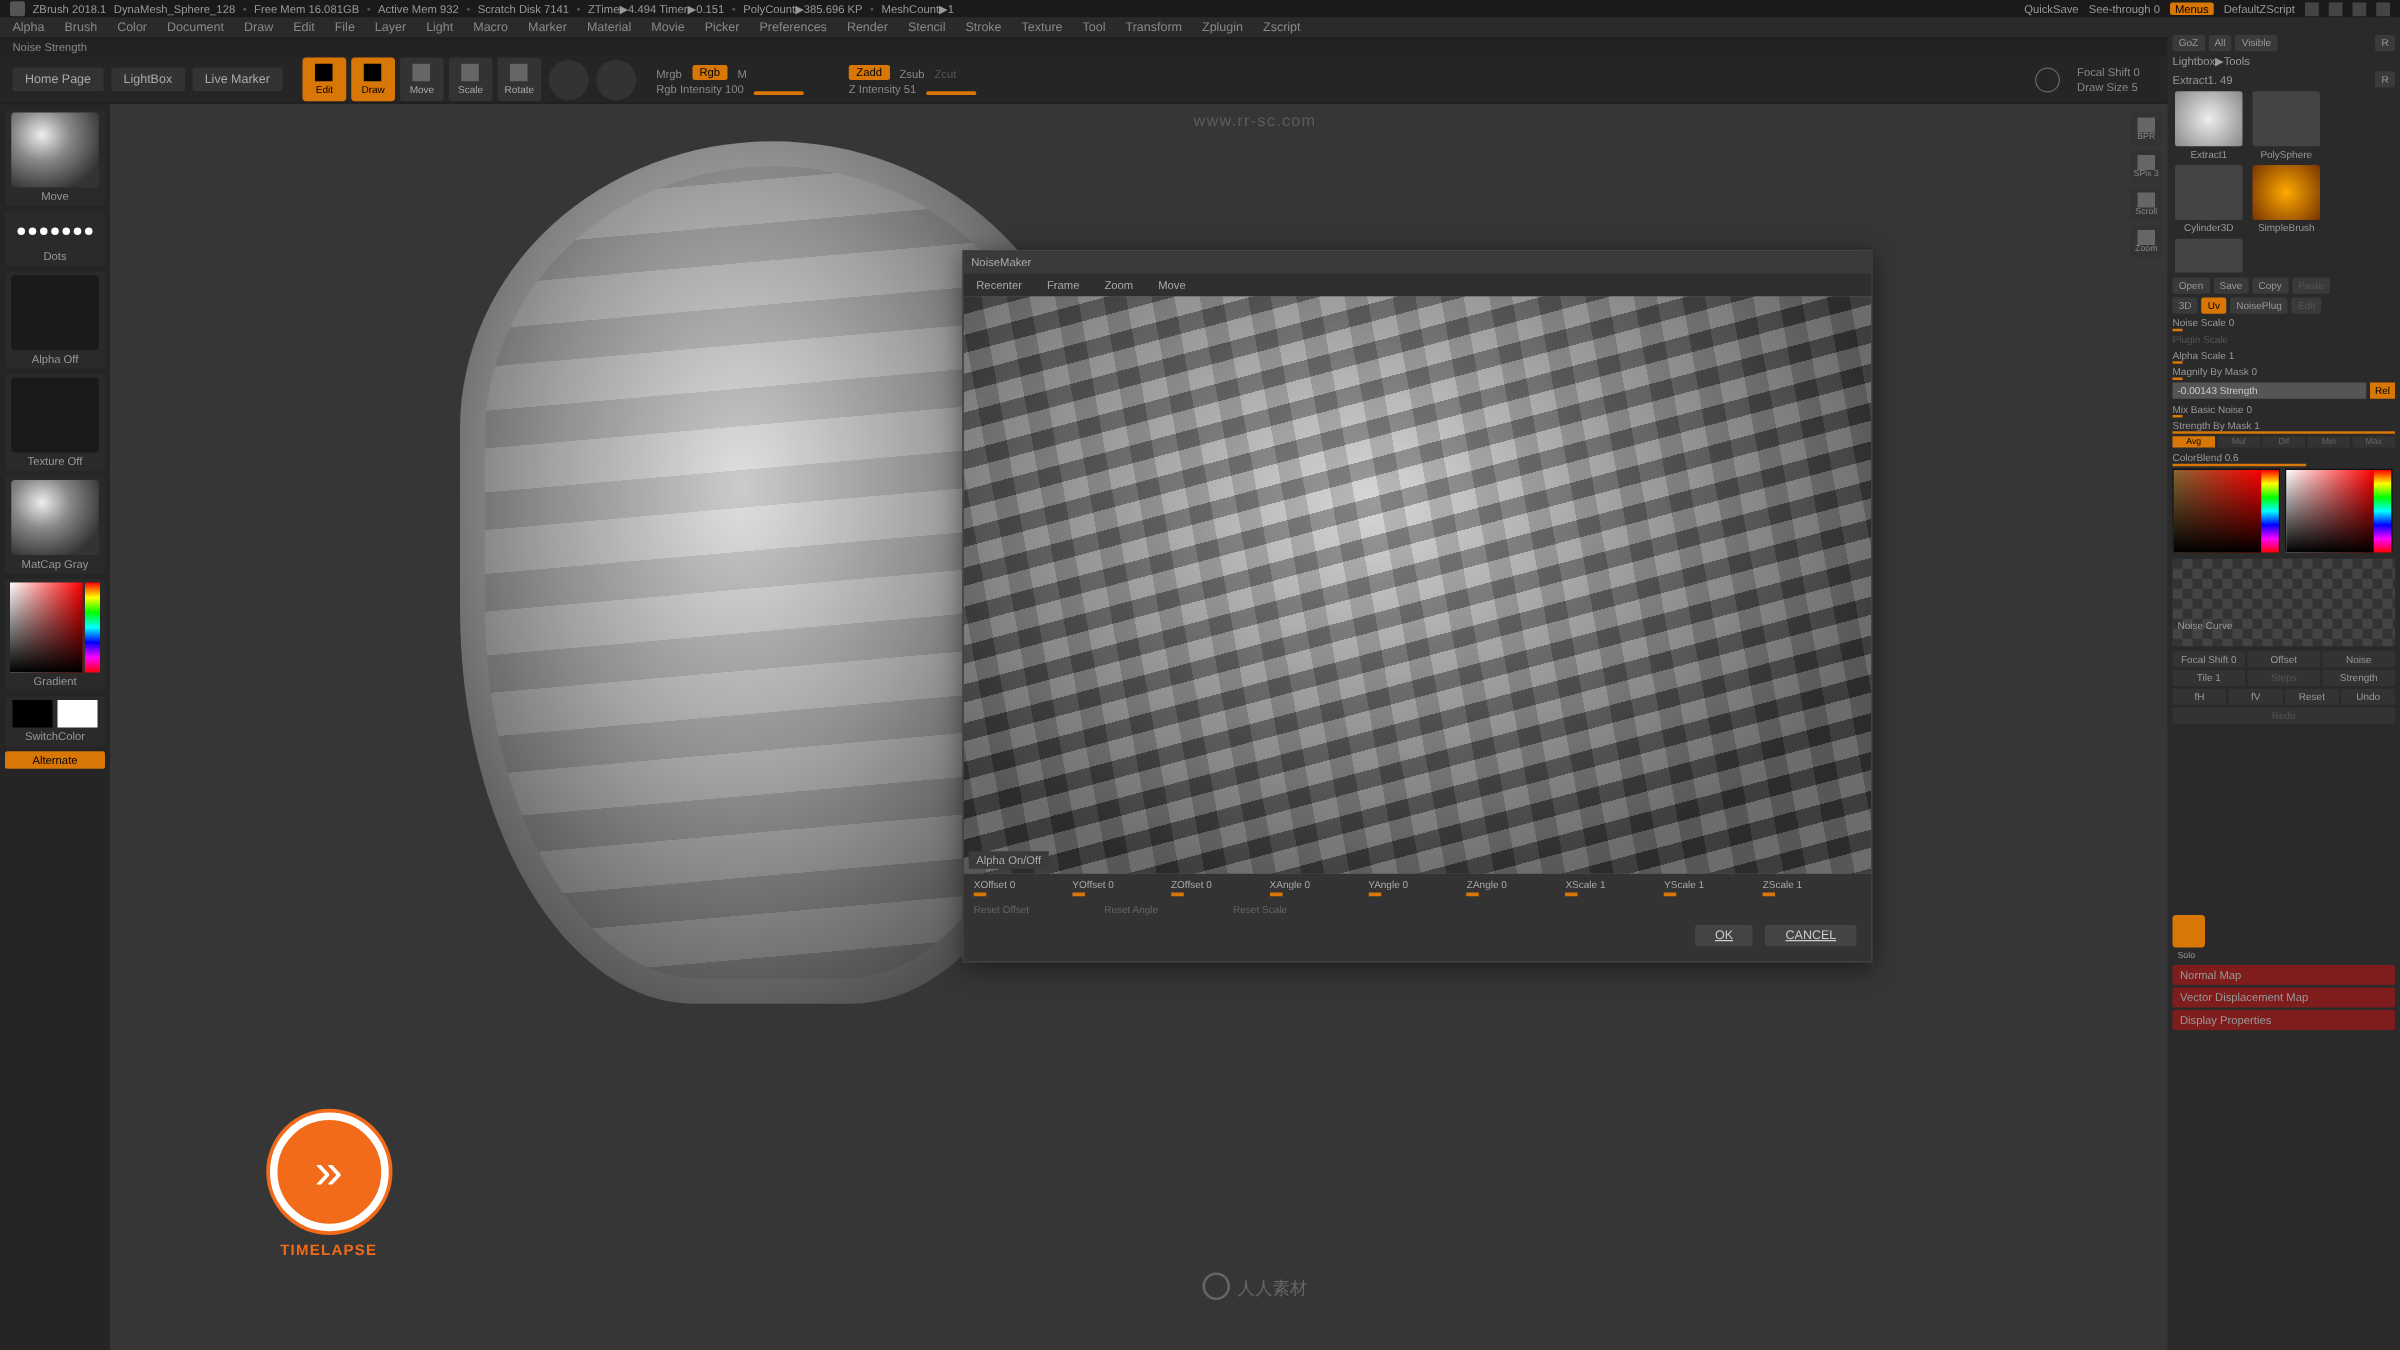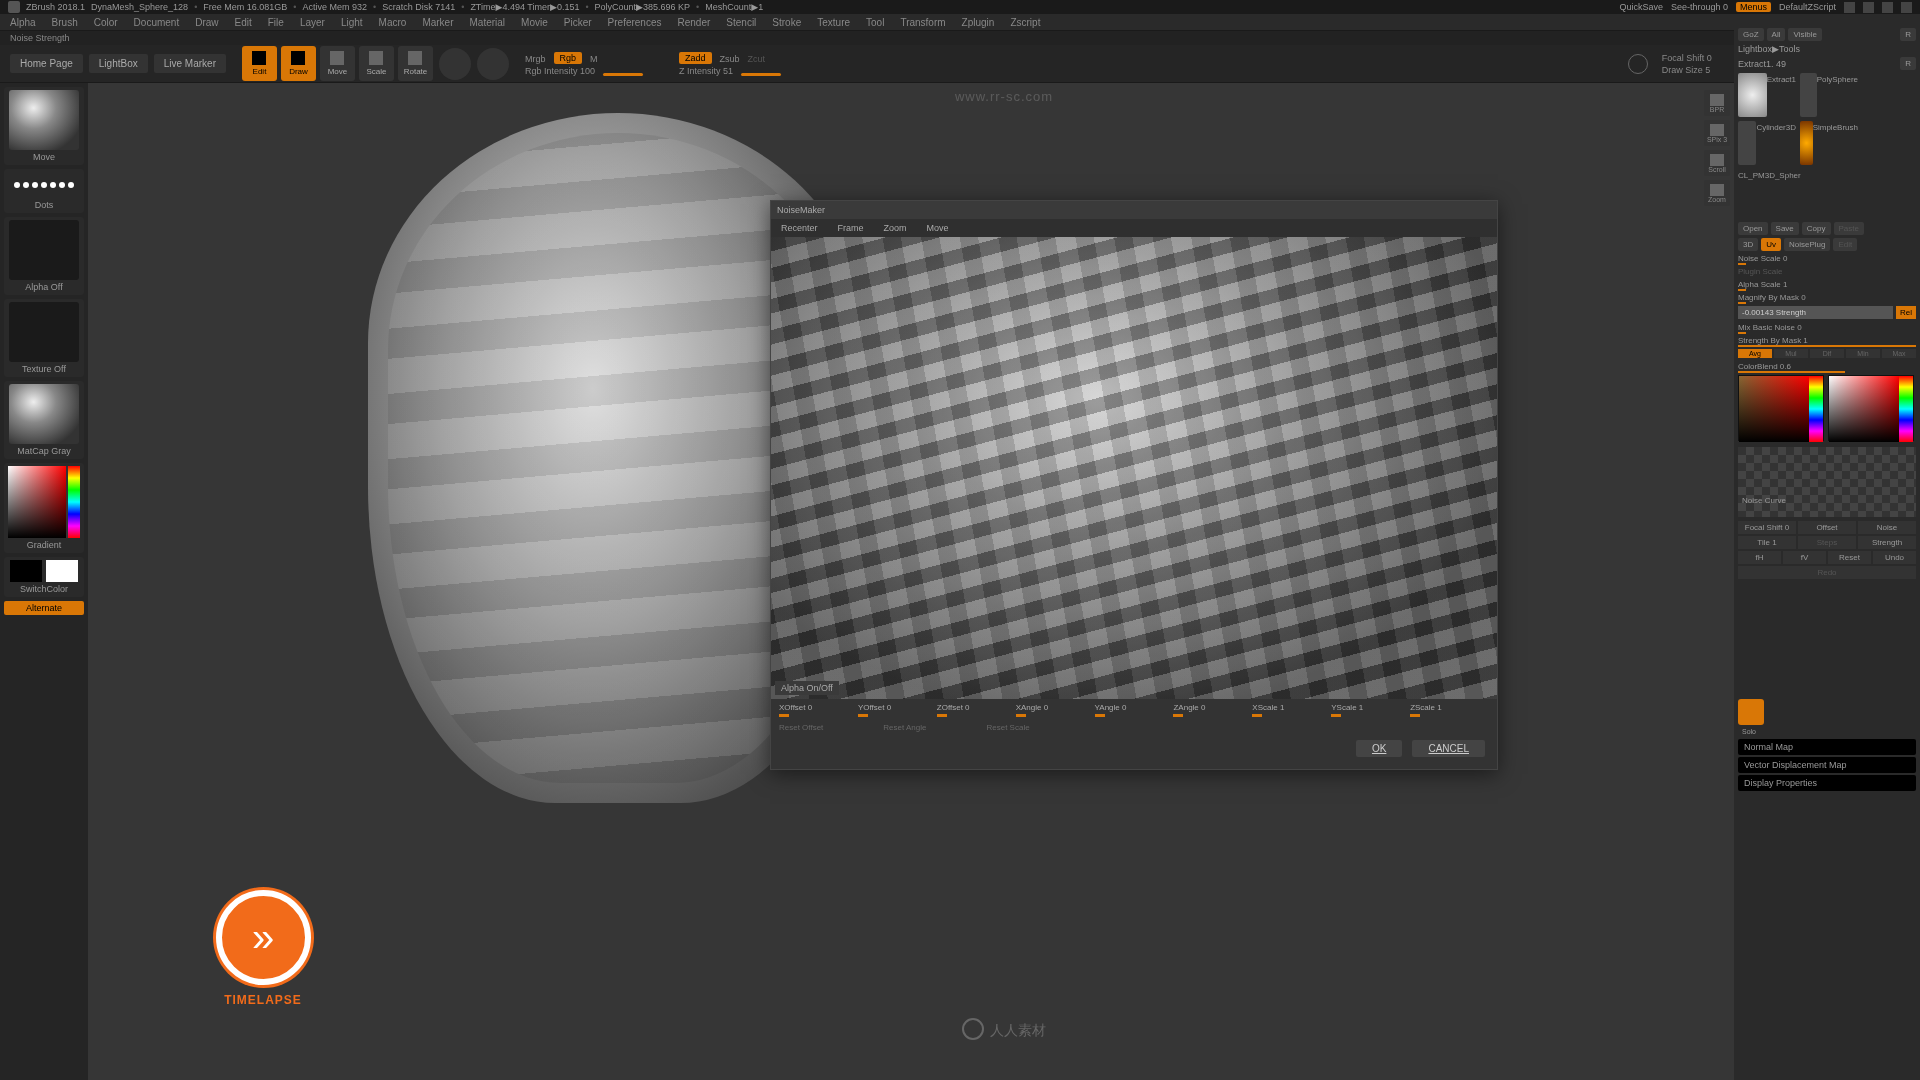--- a/index.html
+++ b/index.html
@@ -69,27 +69,27 @@
 .right-vtool { position: absolute; right: 188px; top: 90px; width: 28px; display: flex; flex-direction: column; gap: 4px; }
 .right-vtool .vbtn { width: 26px; height: 26px; background: #333; border-radius: 3px; display: flex; flex-direction: column; align-items: center; justify-content: center; font-size: 7px; color: #888; }
 .right-vtool .vbtn .i { width: 14px; height: 12px; background: #666; }
 
 
 .right-panel { position: absolute; right: 0; top: 24px; width: 186px; background: #2a2a2a; height: calc(100% - 24px); padding: 4px; font-size: 9px; color: #999; overflow: hidden; }
 .right-panel .row { display: flex; gap: 3px; margin-bottom: 3px; align-items: center; }
 .right-panel .sbtn { background: #3a3a3a; padding: 2px 5px; border-radius: 2px; font-size: 8px; }
 .right-panel .sbtn.r { margin-left: auto; }
 .right-panel .tool-grid { display: flex; flex-wrap: wrap; gap: 4px; margin-bottom: 6px; }
-.right-panel .tool-item { width: 58px; display: flex; flex-direction: row; align-items: flex-start; }
+.right-panel .tool-item { width: 58px; display: flex; flex-direction: column; align-items: center; }
 .right-panel .tool-thumb { width: 54px; height: 44px; background: #444; border-radius: 2px; }
 .right-panel .tool-thumb.cloth { background: radial-gradient(circle, #eee, #888); }
 .right-panel .tool-thumb.orange { background: radial-gradient(circle, #fa0, #730); }
 .right-panel .tool-lbl { font-size: 8px; margin-top: 2px; }
 .right-panel .prop-list { display: flex; flex-direction: column; gap: 2px; margin-top: 4px; }
-.right-panel .prop { padding: 3px 6px; background: #000000; font-size: 9px; border-radius: 2px; }
+.right-panel .prop { padding: 3px 6px; background: #7f1d1d; font-size: 9px; border-radius: 2px; }
 
 
 .noise-dlg { position: absolute; left: 770px; top: 200px; width: 728px; height: 570px; background: #333; border: 1px solid #444; box-shadow: 0 4px 20px rgba(0,0,0,0.5); }
 .noise-dlg .titlebar { height: 18px; background: #3a3a3a; display: flex; align-items: center; padding: 0 6px; font-size: 9px; color: #aaa; }
 .noise-dlg .toolbar2 { height: 18px; background: #2f2f2f; display: flex; align-items: center; gap: 20px; padding: 0 10px; font-size: 9px; }
 .noise-dlg .preview { position: relative; width: 100%; height: 462px; background: #555; overflow: hidden; }
 .noise-dlg .preview .img { position: absolute; inset: 0; background: radial-gradient(ellipse at 45% 35%, #ccc, #888 35%, #444 75%); }
 .noise-dlg .preview .img::after { content: ''; position: absolute; inset: 0; background: repeating-linear-gradient(165deg, rgba(0,0,0,0.25) 0 14px, rgba(255,255,255,0.15) 14px 30px), repeating-linear-gradient(80deg, rgba(0,0,0,0.15) 0 18px, rgba(255,255,255,0.08) 18px 38px); }
 .noise-dlg .preview .alpha-btn { position: absolute; left: 4px; bottom: 4px; background: #3a3a3a; padding: 2px 6px; font-size: 9px; }
 .noise-dlg .offset-row { display: flex; padding: 4px 8px; gap: 0; justify-content: space-between; }

